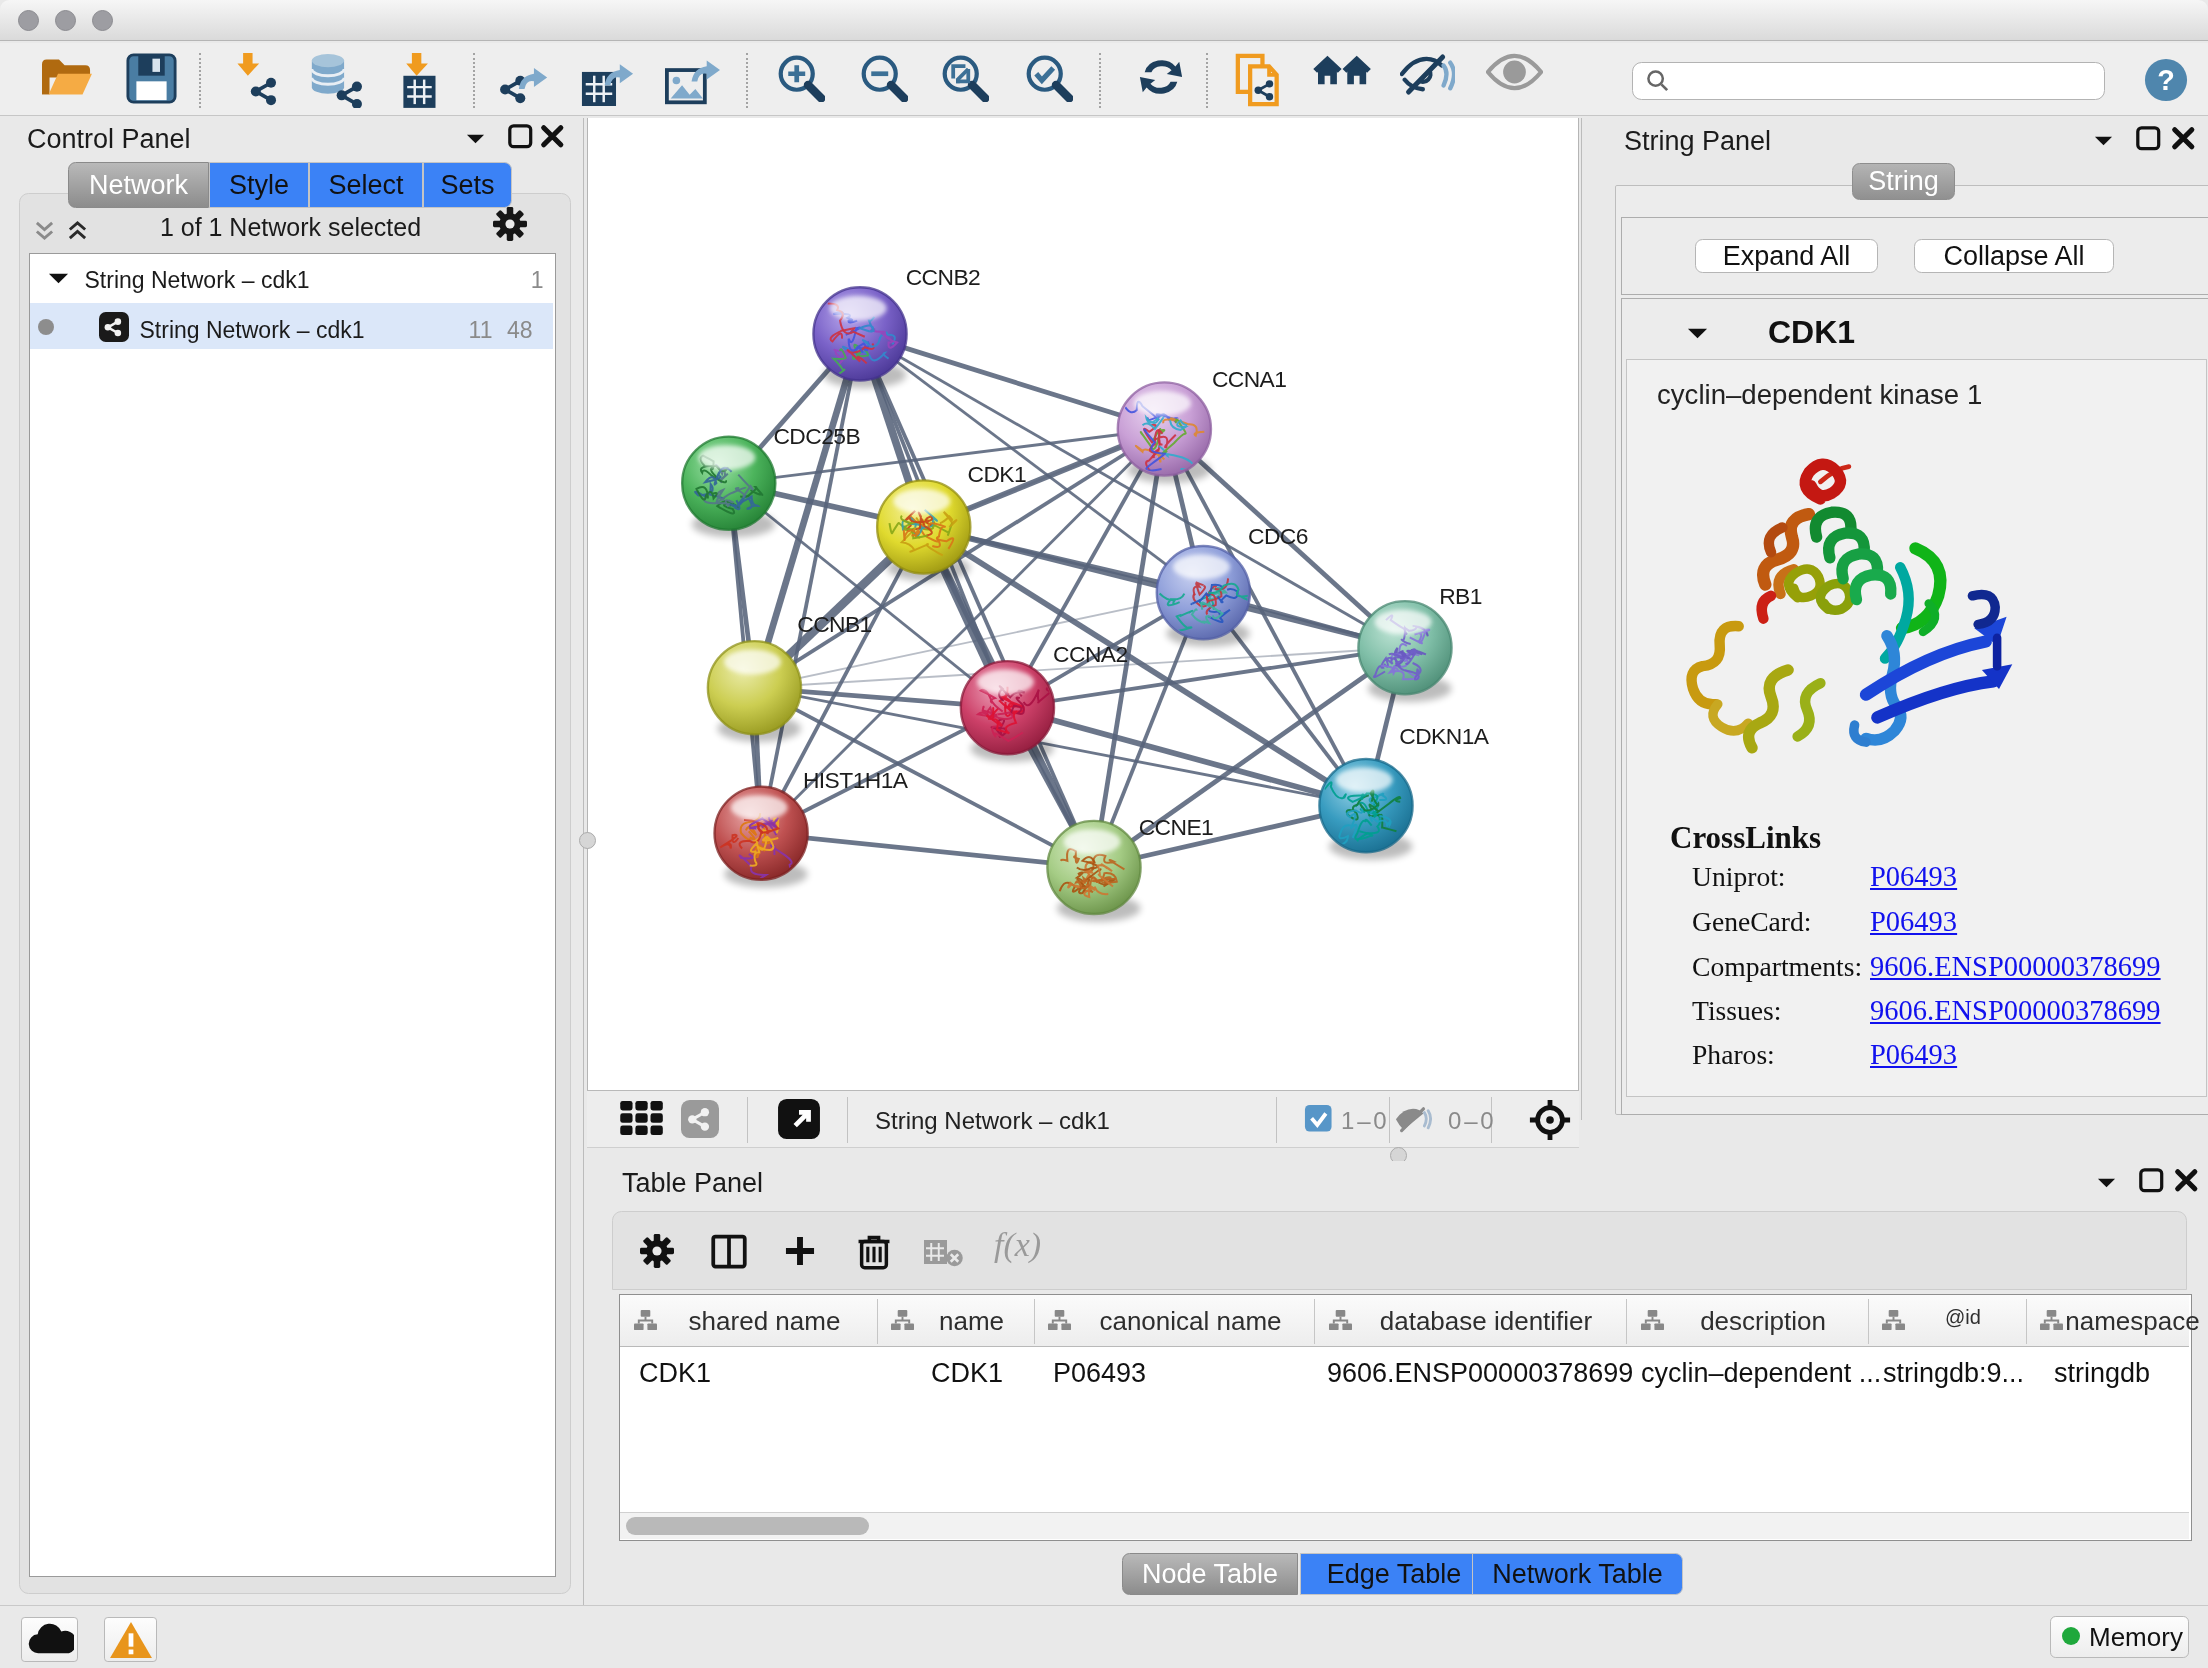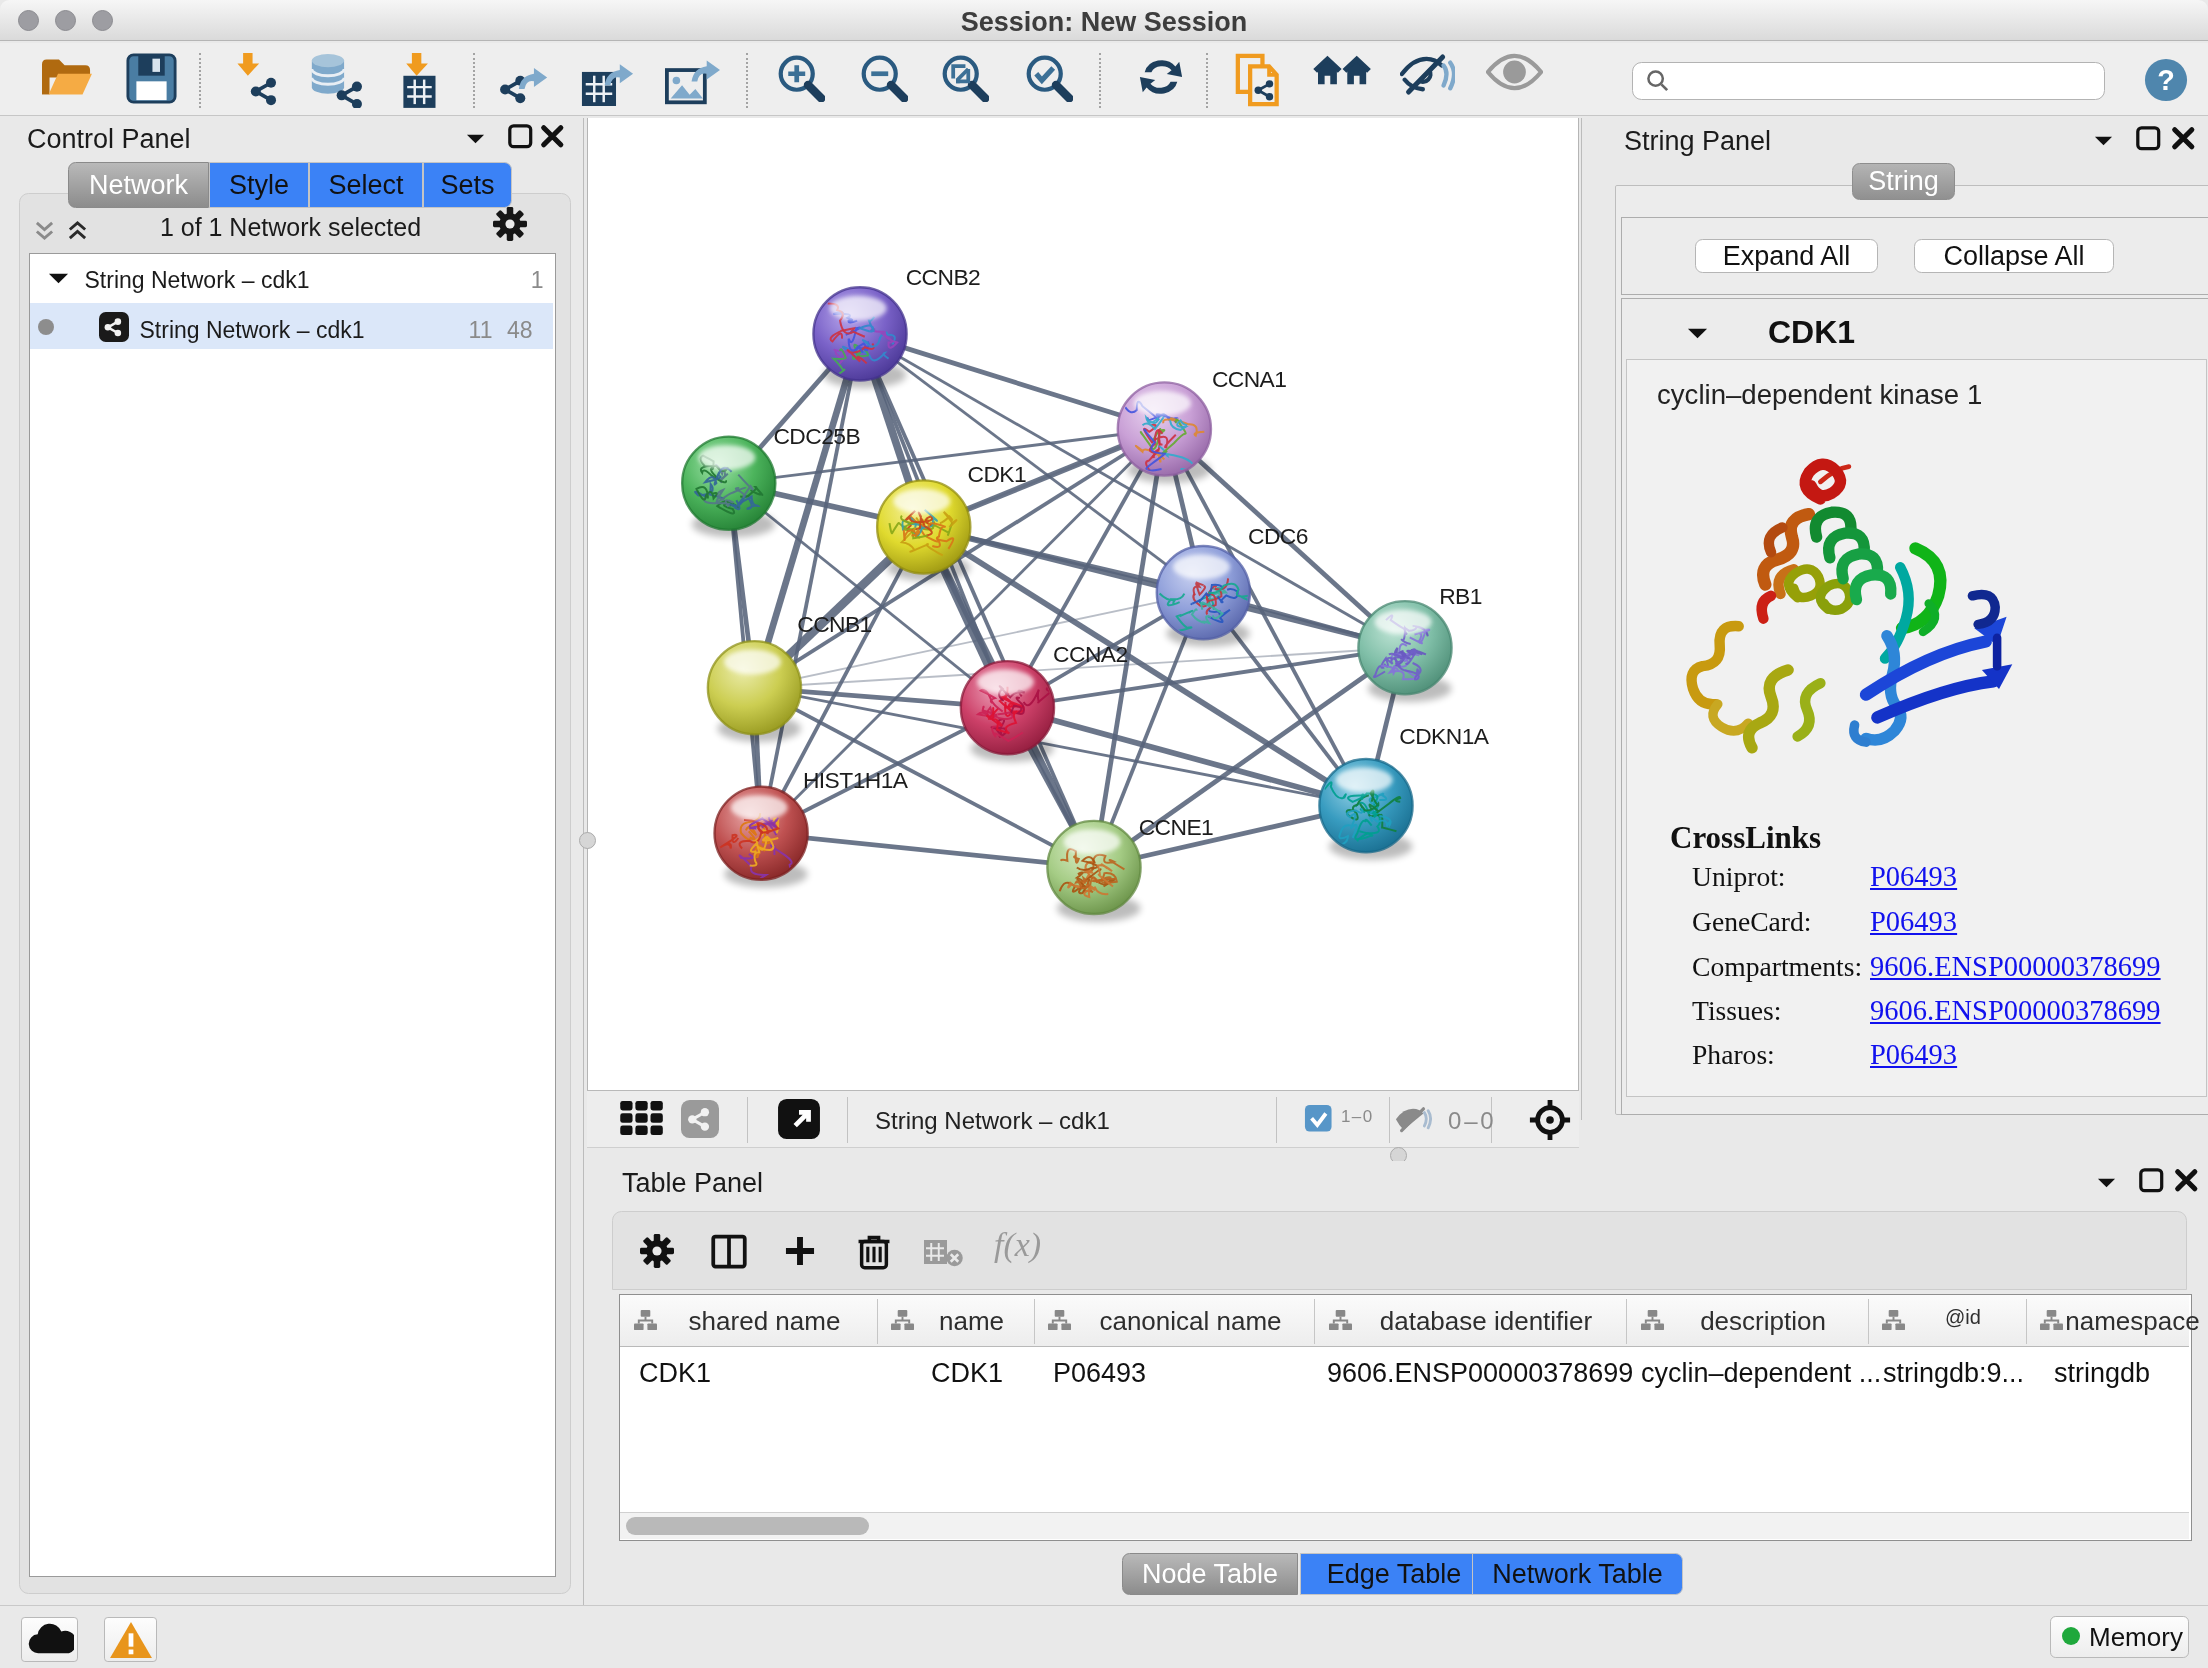--- a/index.html
+++ b/index.html
@@ -11,21 +11,20 @@
      font-size:27px;text-align:center;display:flex;align-items:center;justify-content:center}
 .tabsel{background:linear-gradient(#b9b9b9,#8c8c8c);color:#fff;border-color:#8a8a8a}
 .btn{position:absolute;background:#fff;border:1.4px solid #b5b5b5;border-radius:7.6px;
      font-size:27px;color:#111;display:flex;align-items:center;justify-content:center}
 .gray{color:#8a8a8a}
 </style></head><body>
 <div class="abs" style="left:0;top:0;width:2208px;height:41px;background:linear-gradient(#f6f6f6,#dadada);border-bottom:1.9px solid #b5b5b5;border-radius:9.5px 9.5px 0 0">
     <div class="abs" style="left:18px;top:9.5px;width:21px;height:21px;border-radius:50%;background:#9d9da2;border:1px solid #8b8b90"></div>
     <div class="abs" style="left:55px;top:9.5px;width:21px;height:21px;border-radius:50%;background:#9d9da2;border:1px solid #8b8b90"></div>
     <div class="abs" style="left:92px;top:9.5px;width:21px;height:21px;border-radius:50%;background:#9d9da2;border:1px solid #8b8b90"></div>
-    <div class="abs" style="left:0;top:6.7px;width:2208px;text-align:center;font-size:27px;font-weight:bold;color:#3d3d3d">Session: New Session</div>
   </div>
 <div class="abs" style="left:0;top:43px;width:2208px;height:73px;background:#eeeeee;border-bottom:1.9px solid #c6c6c6">
     <div class="abs" style="left:39px;top:9.5px"><svg width="55" height="49" viewBox="0 0 58 52" xmlns="http://www.w3.org/2000/svg" style="">
         <path d="M3 12 q0-5 5-5 h13 l6 6 h22 q5 0 5 5 v8 H3 z" fill="#b06a10"></path>
         <path d="M3 44 V14 h8 v30 z" fill="#b06a10"></path>
         <path d="M10 44 L20 22 h36 L46 44 z" fill="#f5ab44"></path>
       </svg></div>
     <div class="abs" style="left:126px;top:9.5px"><svg width="51" height="51" viewBox="0 0 54 54" xmlns="http://www.w3.org/2000/svg" style="">
         <rect x="2" y="2" width="50" height="50" rx="6" fill="#4a7da3"></rect>
         <rect x="13" y="2" width="28" height="22" fill="#1d3e5c"></rect>
@@ -592,21 +591,21 @@
     <div class="bsep" style="left:904px;top:5.7px;height:46px"></div>
     <div class="abs" style="left:191px;top:7.6px"><svg width="42" height="40" viewBox="0 0 44 42" xmlns="http://www.w3.org/2000/svg" style="">
         <rect x="0" y="0" width="44" height="42" rx="9" fill="#111"></rect>
         <path d="M18 28 L30 16 M22 14 h10 v10" stroke="#fff" stroke-width="5" fill="none"></path>
       </svg></div>
     <div class="abs" style="left:288px;top:16px;font-size:24px;color:#222">String Network – cdk1</div>
     <div class="abs" style="left:717px;top:13.3px"><svg width="28.5" height="28.5" viewBox="0 0 30 30" xmlns="http://www.w3.org/2000/svg" style="">
         <rect x="1" y="1" width="28" height="28" rx="5" fill="#5796c8"></rect>
         <path d="M8 15 l6 7 9 -12" stroke="#fff" stroke-width="4" fill="none"></path>
       </svg></div>
-    <div class="abs gray" style="left:754px;top:16px;font-size:17px;letter-spacing:-1px">1 – 0</div>
+    <div class="abs gray" style="left:754px;top:16px;font-size:24px;letter-spacing:-1px">1 – 0</div>
     <div class="abs" style="left:807px;top:14.3px"><svg width="38" height="28.5" viewBox="0 0 40 30" xmlns="http://www.w3.org/2000/svg" style="">
         <path d="M2 15 Q10 4 20 4 Q27 4 31 9 L10 26 Q5 21 2 15 z" fill="#8a8a8a"></path>
         <path d="M31 4 L8 27" stroke="#8a8a8a" stroke-width="3.4" stroke-linecap="round"></path>
         <path d="M32 8 Q36 14 32 22 M36 6 Q41 14 36 24" stroke="#a9bcd0" stroke-width="3" fill="none" stroke-linecap="round"></path>
       </svg></div>
     <div class="abs gray" style="left:861px;top:16px;font-size:24px;letter-spacing:-1px">0 – 0</div>
     <div class="abs" style="left:941px;top:6.7px"><svg width="44" height="44" viewBox="0 0 46 46" xmlns="http://www.w3.org/2000/svg" style="">
         <circle cx="23" cy="23" r="13" fill="none" stroke="#111" stroke-width="5"></circle>
         <path d="M23 2 v10 M23 34 v10 M2 23 h10 M34 23 h10" stroke="#111" stroke-width="5"></path>
         <circle cx="23" cy="23" r="4" fill="#111"></circle>

